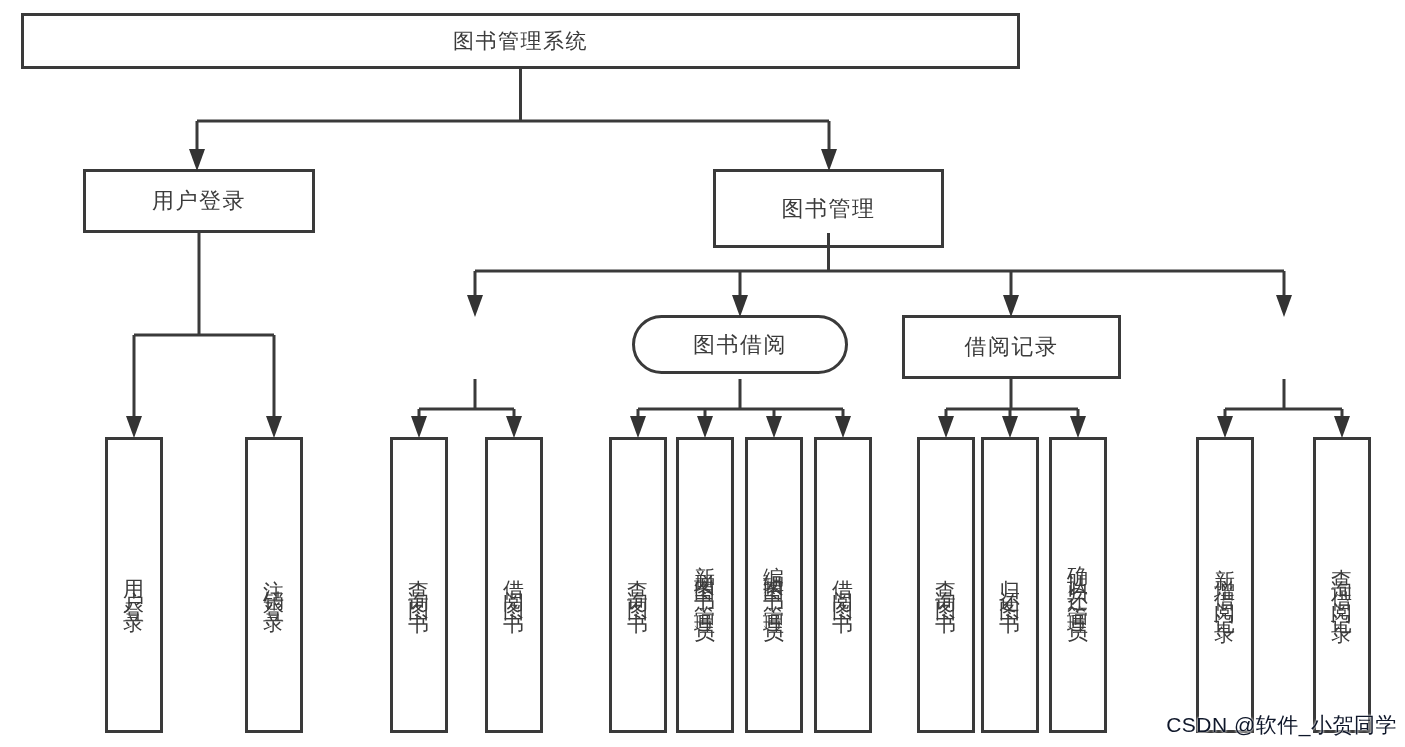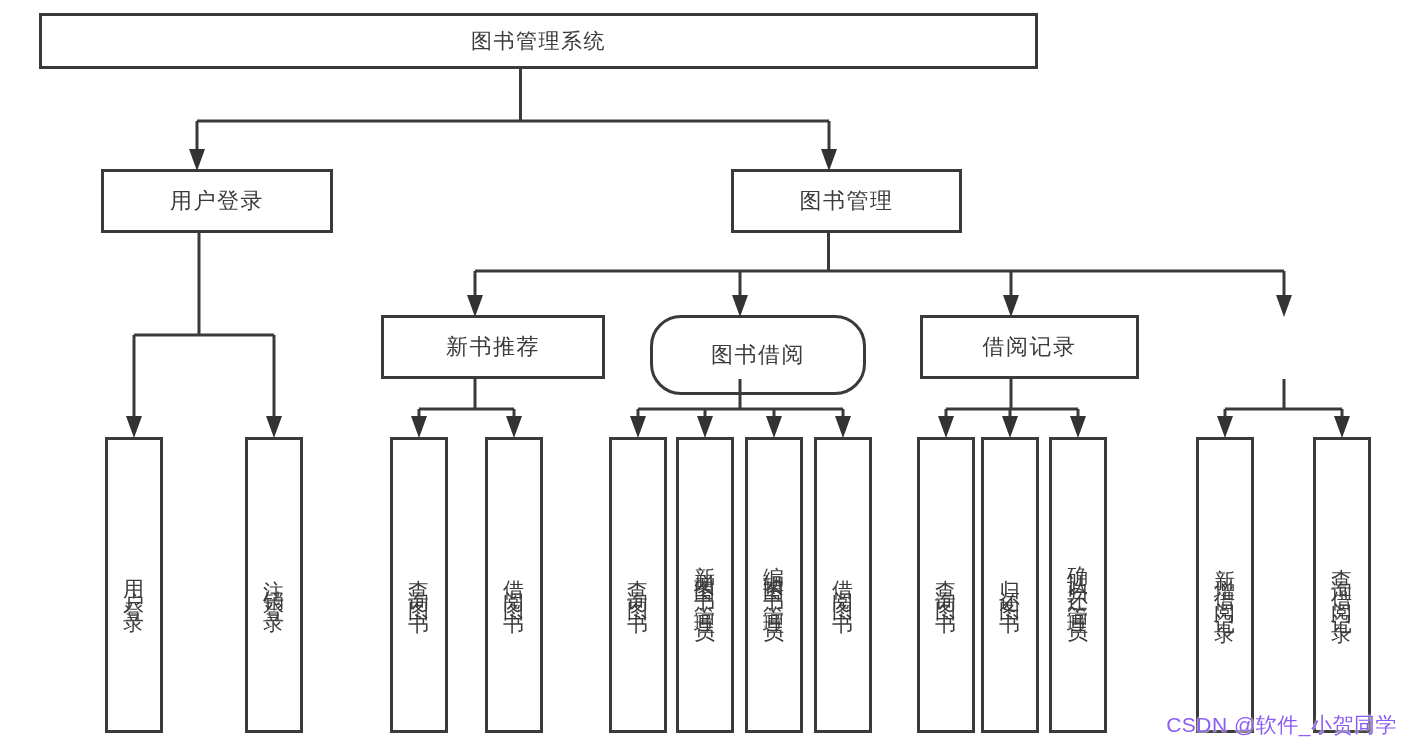--- a/index.html
+++ b/index.html
@@ -27,40 +27,40 @@
   .node {
     position: absolute;
     border: 3px solid #3a3a3a;
     background: #ffffff;
     color: #3b3b3b;
     display: flex;
     align-items: center;
     justify-content: center;
     z-index: 2;
   }
-  .node.h { font-size: 22px; letter-spacing: 1.5px; white-space: nowrap; margin-left: 18px; }
+  .node.h { font-size: 22px; letter-spacing: 1.5px; white-space: nowrap; }
   .node.root { font-size: 21px; }
 
   .vtext {
     writing-mode: vertical-rl;
     font-size: 21px;
     letter-spacing: 11px;
     line-height: 1;
     color: #3b3b3b;
   }
   .vtext.tight { letter-spacing: 8px; }
 
   .watermark {
     position: absolute;
     top: 711px;
     right: 8px;
     z-index: 6;
     font-size: 21px;
     letter-spacing: 0.5px;
-    color: #8b5cf6;
+    color: #0f172a;
     text-shadow: 0 0 2px #ffffff, 0 0 3px #ffffff;
     white-space: nowrap;
   }
 </style>
 </head>
 <body>
 
 <div class="canvas">
 
   <svg class="wires" viewBox="0 0 1405 747" aria-hidden="true">
@@ -102,24 +102,23 @@
     <g>
       <path d="M1284 379 V409 M1225 409 H1342 M1225 409 V418 M1342 409 V418"></path>
       <polygon points="1217,416 1233,416 1225,438"></polygon>
       <polygon points="1334,416 1350,416 1342,438"></polygon>
     </g>
   </svg>
 
   <div class="node h root" style="left:21px; top:13px; width:999px; height:56px;">图书管理系统</div>
 
   <div class="node h" style="left:83px; top:169px; width:232px; height:64px;">用户登录</div>
-  <div class="node h" style="left:713px; top:169px; width:231px; height:64px;">图书管理</div>
+  <div class="node h" style="left:713px; top:169px; width:231px; height:79px;">图书管理</div>
 
-  <div class="node h" style="left:363px; top:315px; width:224px; height:64px;">新书推荐</div>
-  <div class="node h" style="left:632px; top:315px; width:216px; height:80px;border-radius:31px;">图书借阅</div>
+  <div class="node h" style="left:632px; top:315px; width:216px; height:59px;border-radius:31px;">图书借阅</div>
   <div class="node h" style="left:902px; top:315px; width:219px; height:64px;">借阅记录</div>
 
   <div class="node" style="left:105px; top:437px; width:58px; height:296px;">
     <span class="vtext">用户登录</span>
   </div>
   <div class="node" style="left:245px; top:437px; width:58px; height:296px;">
     <span class="vtext">注销登录</span>
   </div>
 
   <div class="node" style="left:390px; top:437px; width:58px; height:296px;">

